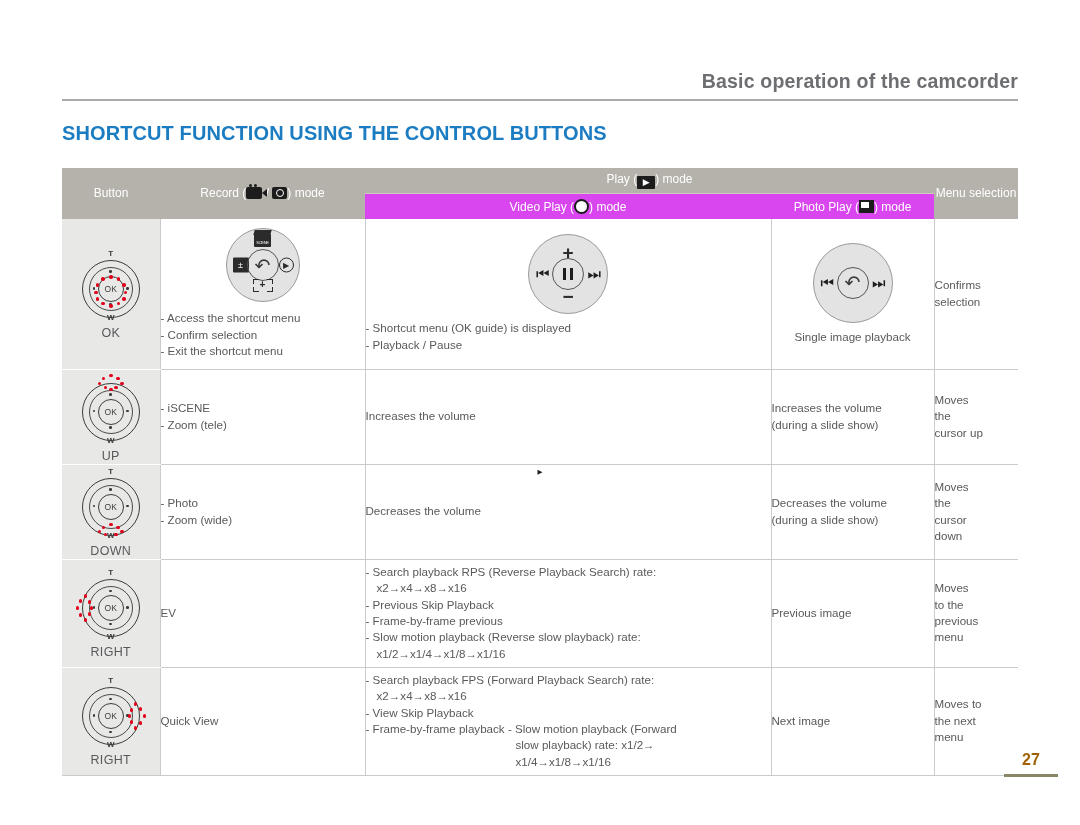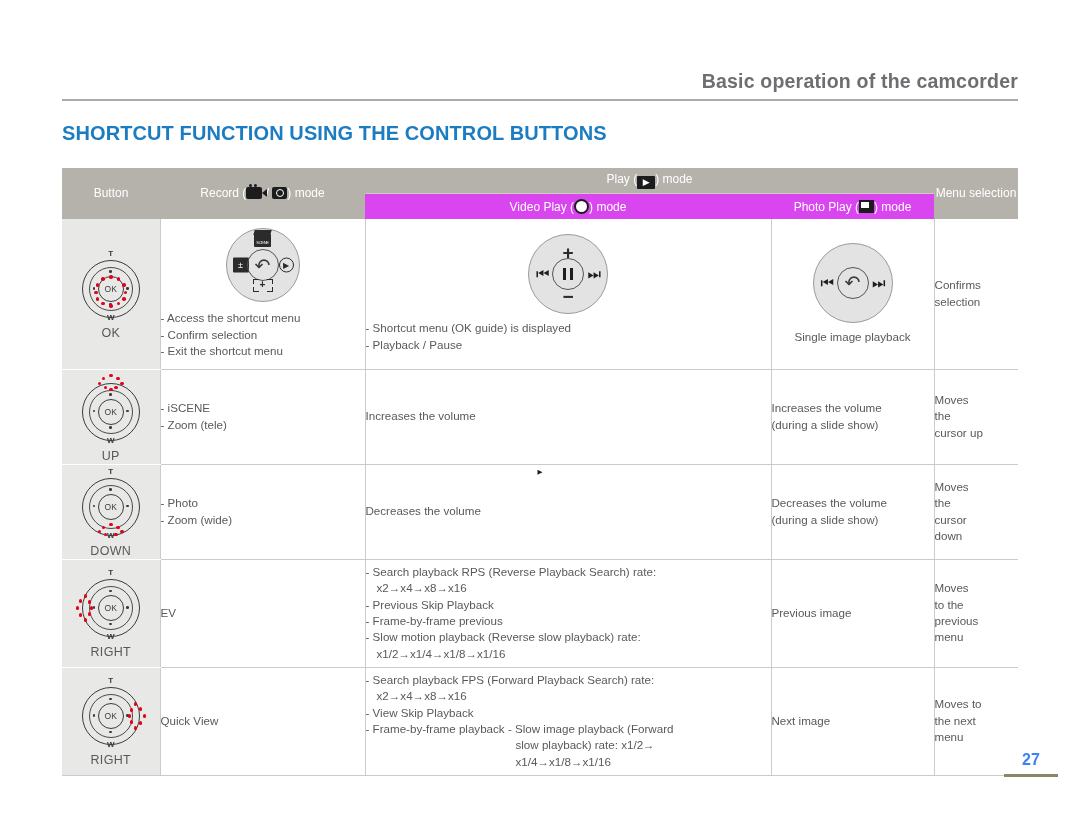--- a/index.html
+++ b/index.html
@@ -420,21 +420,21 @@
   #page-number {
     position: absolute;
     right: 22px;
     bottom: 48px;
     text-align: center;
     width: 54px;
   }
   #page-number .num {
     font-size: 16px;
     font-weight: bold;
-    color: #3b82f6;
+    color: #a16207;
   }
   #page-number .pnrule {
     margin-top: 5px;
     height: 3px;
     background: #8a8668;
     width: 54px;
   }
 </style>
 </head>
 <body>
@@ -711,21 +711,21 @@
         </div>
         <div class="btn-label">RIGHT</div>
       </td>
       <td class="cell">
         <span class="txt-line">Quick View</span>
       </td>
       <td class="cell cell-top">
         <span class="txt-line">- Search playback FPS (Forward Playback Search) rate:</span>
         <span class="indent">x2→x4→x8→x16</span>
         <span class="txt-line">- View Skip Playback</span>
-        <span class="txt-line">- Frame-by-frame playback - Slow image playback (Forward</span>
+        <span class="txt-line">- Frame-by-frame playback - Slow motion playback (Forward</span>
         <span class="indent2">slow playback) rate:  x1/2→</span>
         <span class="indent2">x1/4→x1/8→x1/16</span>
       </td>
       <td class="cell">
         <span class="txt-line">Next image</span>
       </td>
       <td class="cell cell-last">
         <span class="txt-line">Moves to</span>
         <span class="txt-line">the next</span>
         <span class="txt-line">menu</span>

